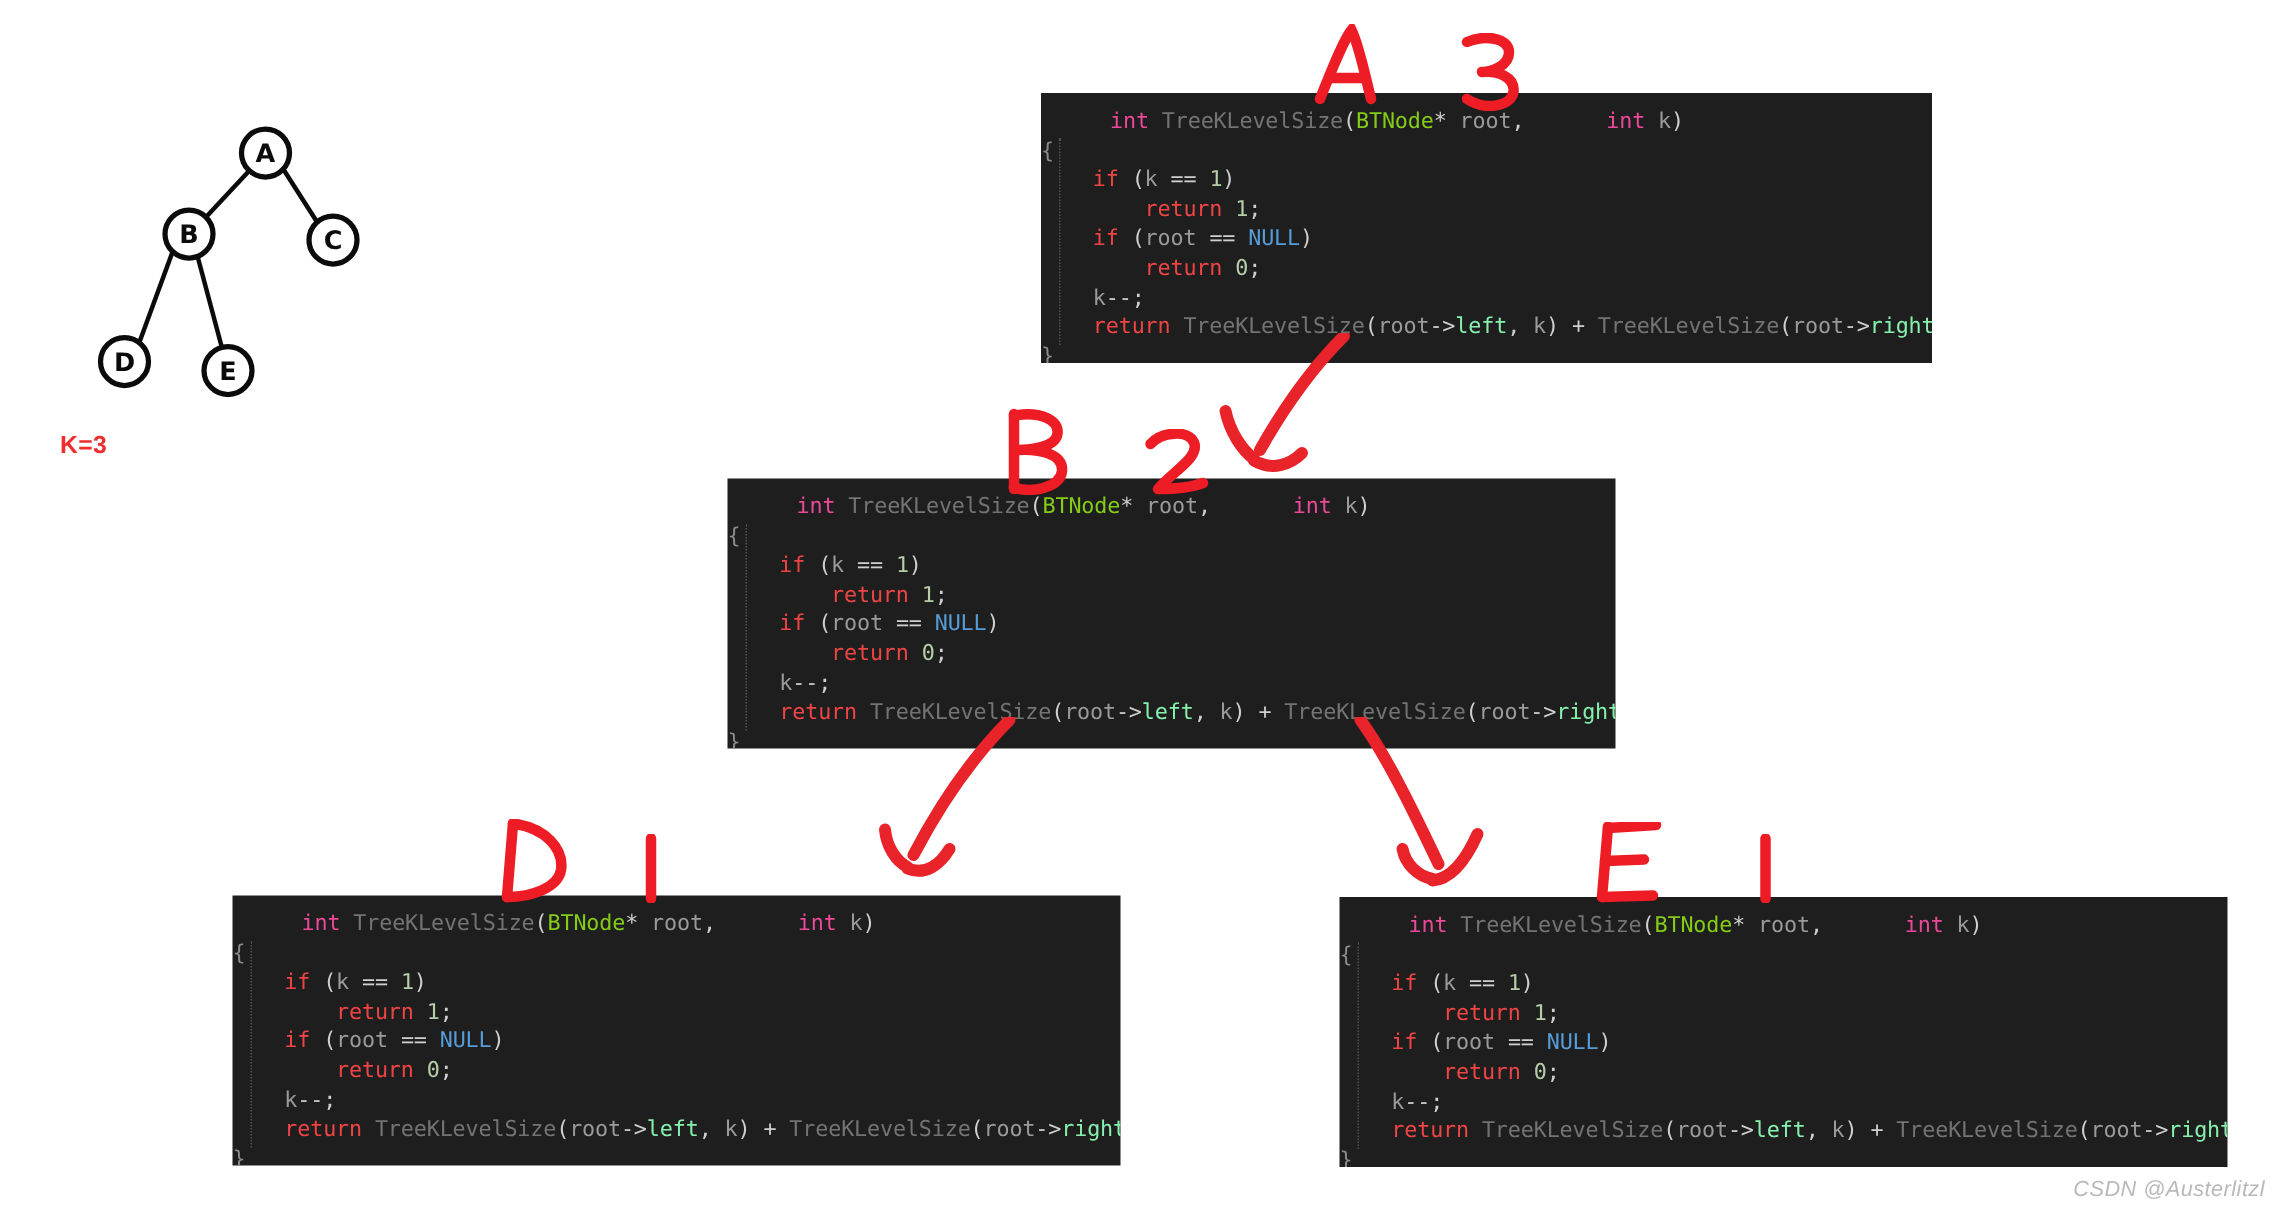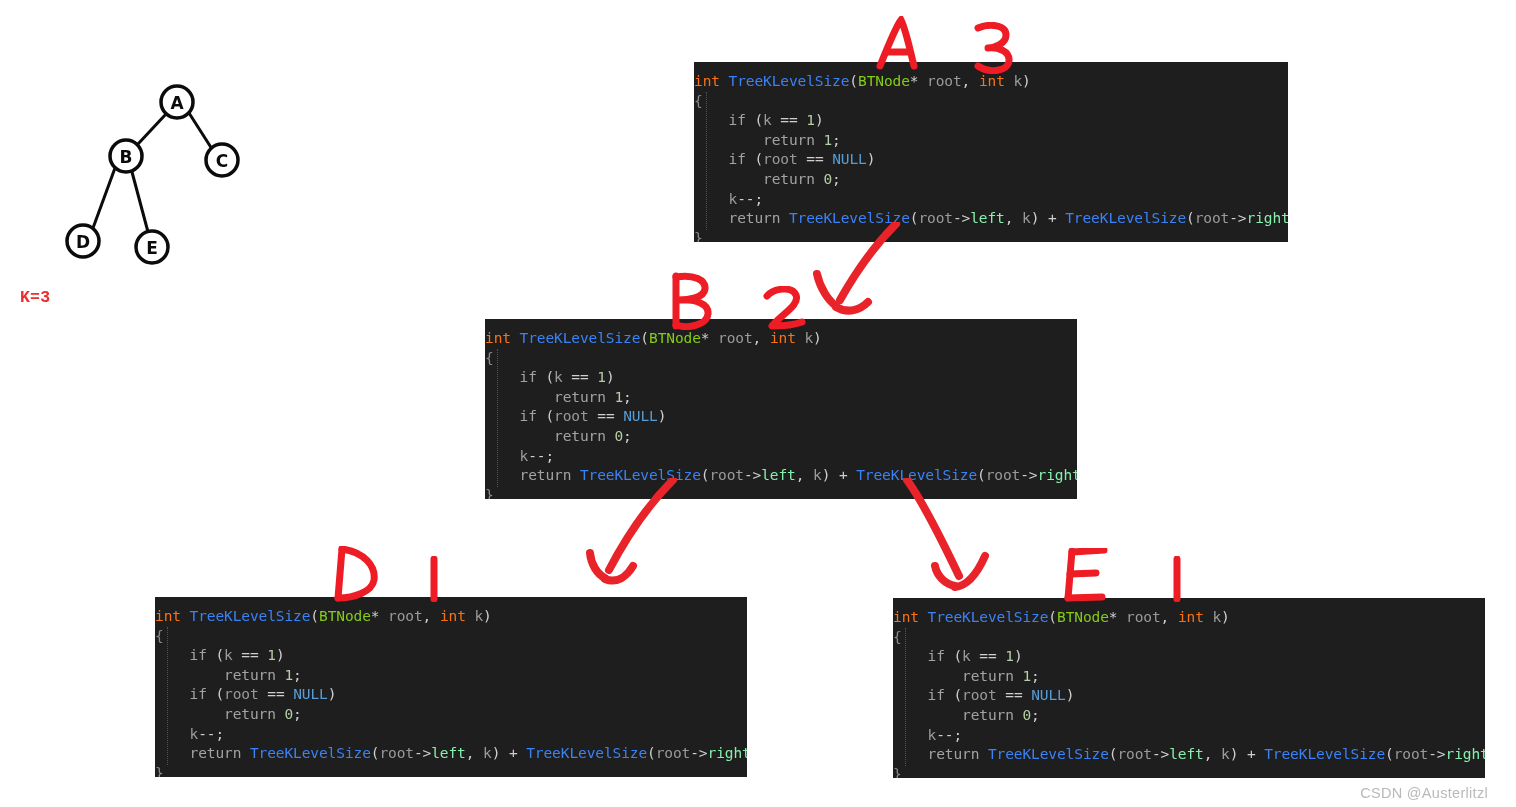--- a/index.html
+++ b/index.html
@@ -25,24 +25,23 @@
     left: 62px;
     top: 80px;
     width: 180px;
     height: 185px;
   }
   .tree-figure svg { display: block; }
 
   
   .caption-block {
     position: absolute;
-    left: 20px;
+    left: 40px;
     top: 282px;
     width: 420px;
-    font-family: Liberation Mono, monospace;
   }
   .caption-line {
     color: #ee2d2d;
     font-weight: bold;
     font-size: 16.5px;
     line-height: 31px;
     letter-spacing: 0.2px;
     white-space: nowrap;
   }
 
@@ -67,25 +66,25 @@
   }
   .guide {
     position: absolute;
     top: 30px;
     bottom: 18px;
     width: 1px;
     border-left: 1px dotted #515151;
   }
 
   
-  .t-type      { color: #f97316; }
-  .t-fn        { color: #3b82f6; }
+  .t-type      { color: #ec4899; margin-left: 46px; }
+  .t-fn        { color: #737373; }
   .t-struct    { color: #84cc16; }
   .t-var       { color: #9a9a9a; }
-  .t-kw        { color: #a3a3a3; }
+  .t-kw        { color: #ef4444; }
   .t-num       { color: #b5cea8; }
   .t-const     { color: #569cd6; margin-top: 20px; }
   .t-punc      { color: #cfcfcf; }
   .t-brace     { color: #8a8a8a; }
   .t-member    { color: #86efac; }
   .t-op        { color: #cfcfcf; }
 
   
   .ink {
     position: absolute;
@@ -95,26 +94,27 @@
     line-height: 1;
     user-select: none;
   }
   .ink-letter { font-size: 58px; }
   .ink-digit  { font-size: 52px; }
   .arrow-svg  { position: absolute; }
 
   
   .watermark {
     position: absolute;
-    right: 28px;
+    right: 6px;
     bottom: 6px;
     color: #b9b9b9;
     font-size: 14.5px;
     font-family: "Liberation Sans", sans-serif;
     letter-spacing: 0.3px;
+    font-style: italic;
   }
 </style>
 </head>
 <body>
 
 <div class="page">
 
   <div class="tree-figure">
     <svg width="180" height="185" viewBox="0 0 180 185" xmlns="http://www.w3.org/2000/svg">
       <g stroke="#0b0b0b" stroke-width="3" fill="none">

